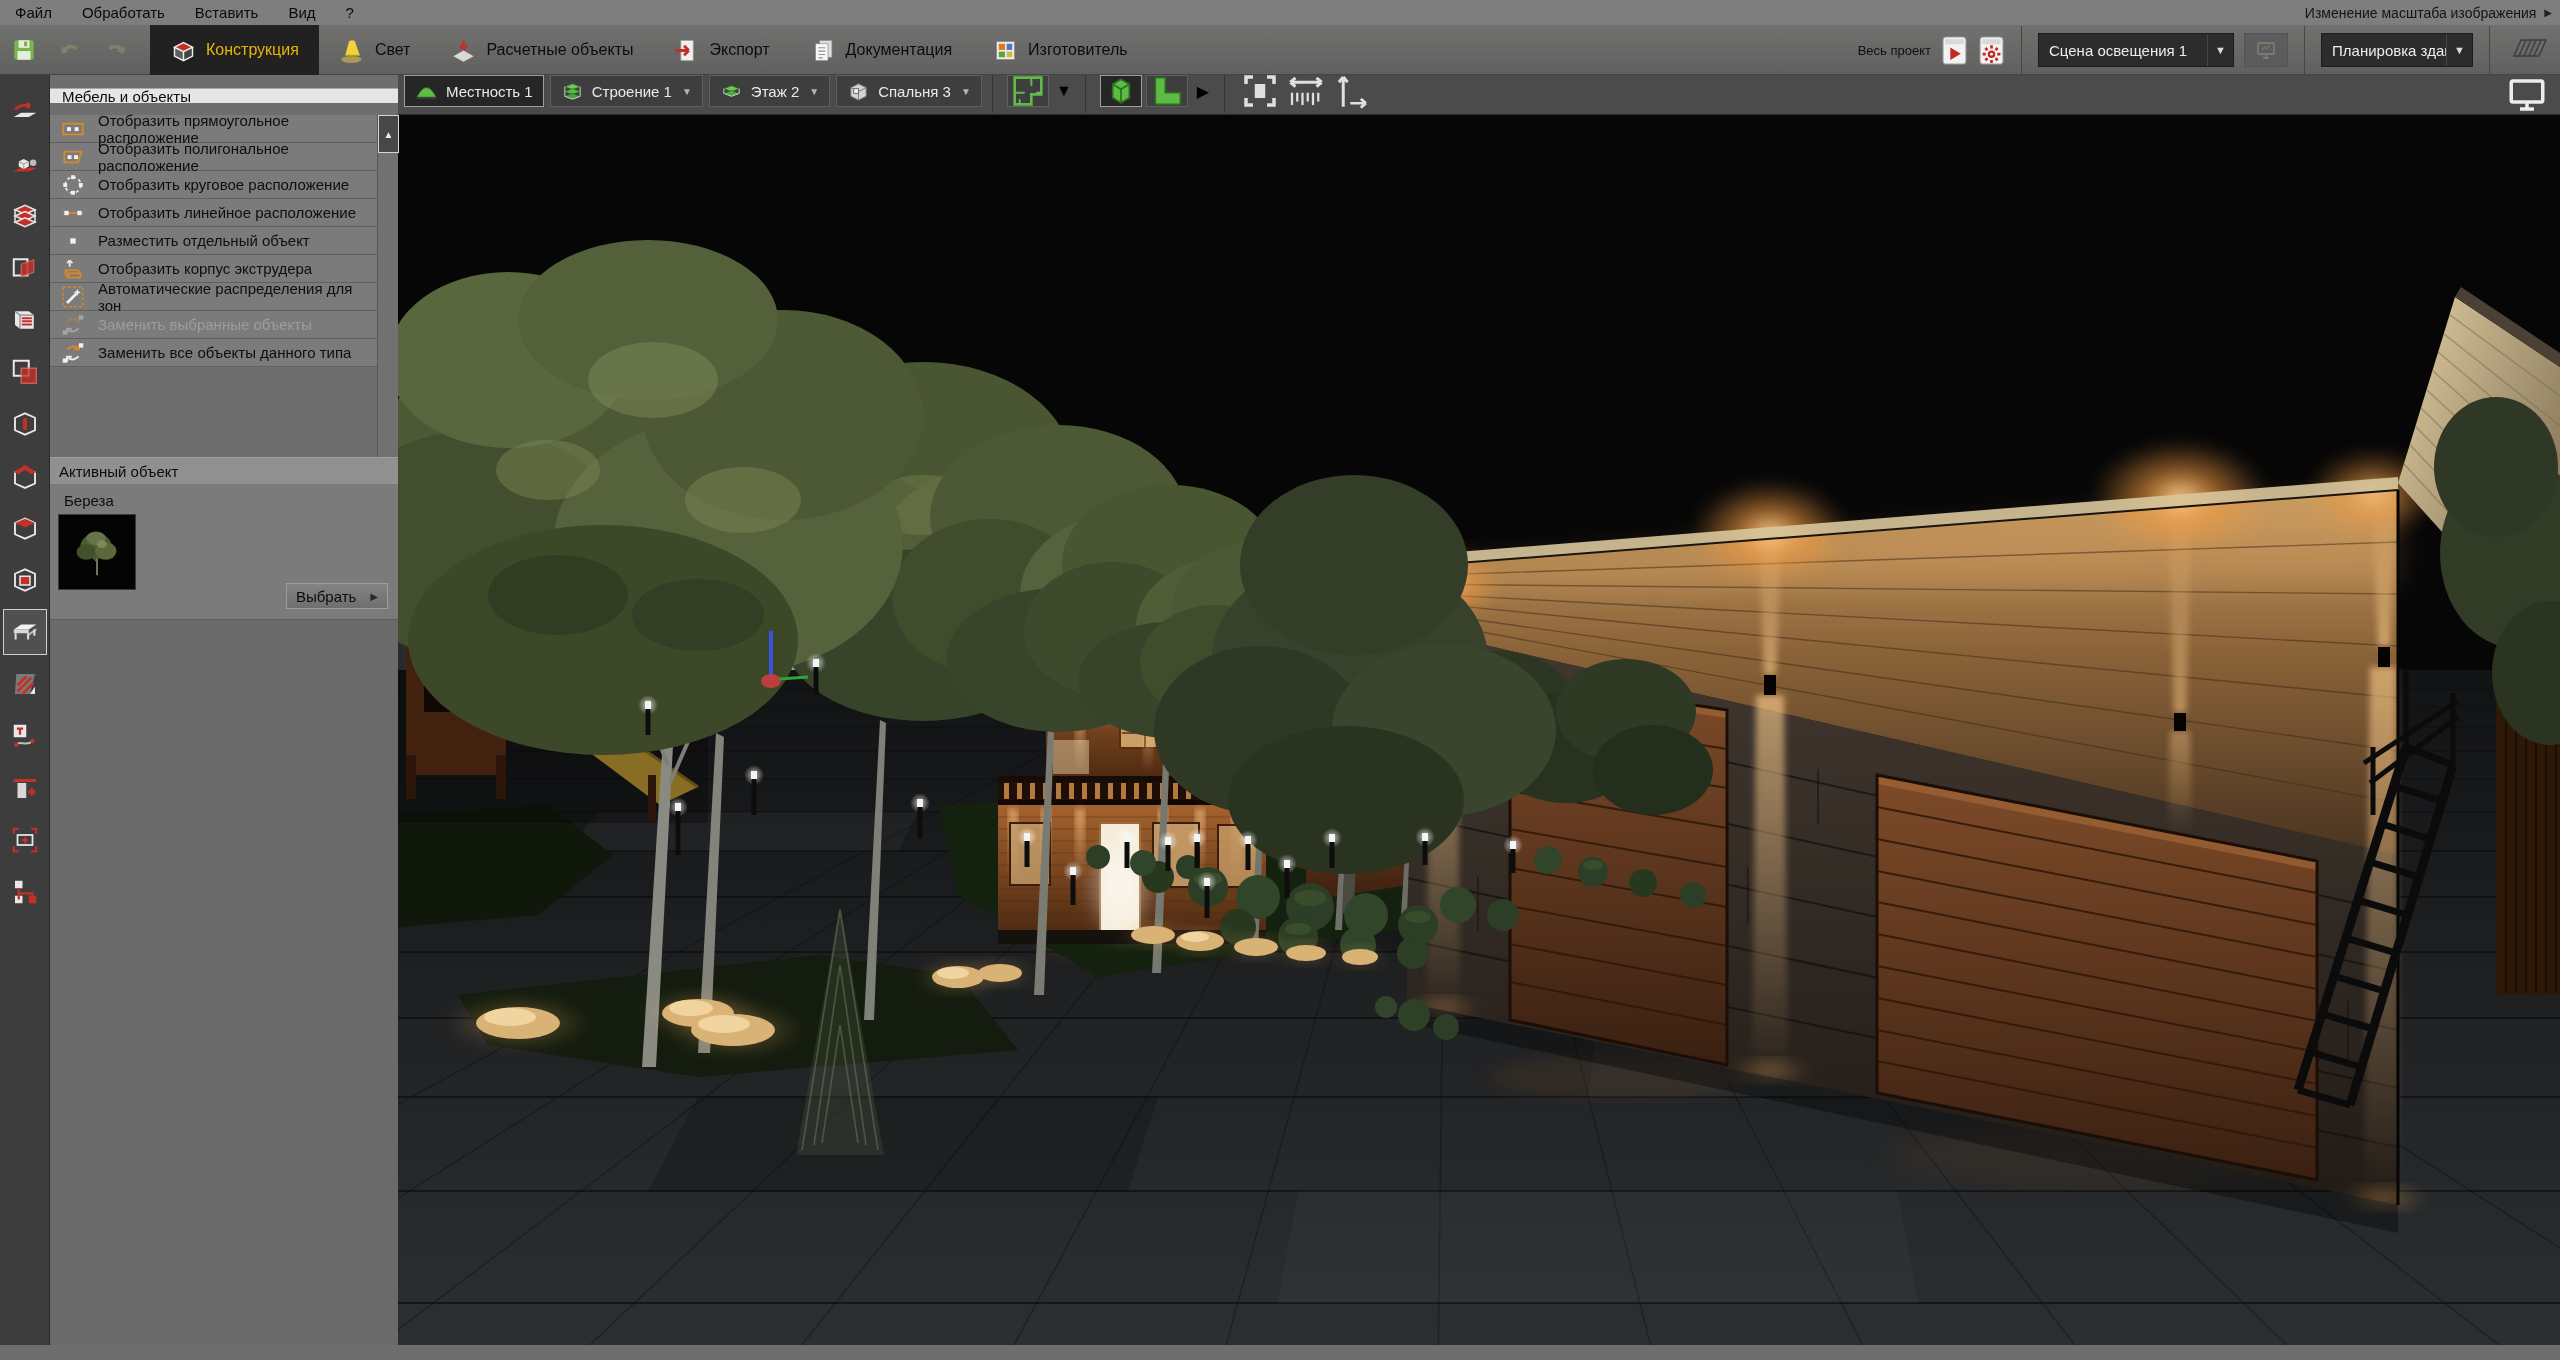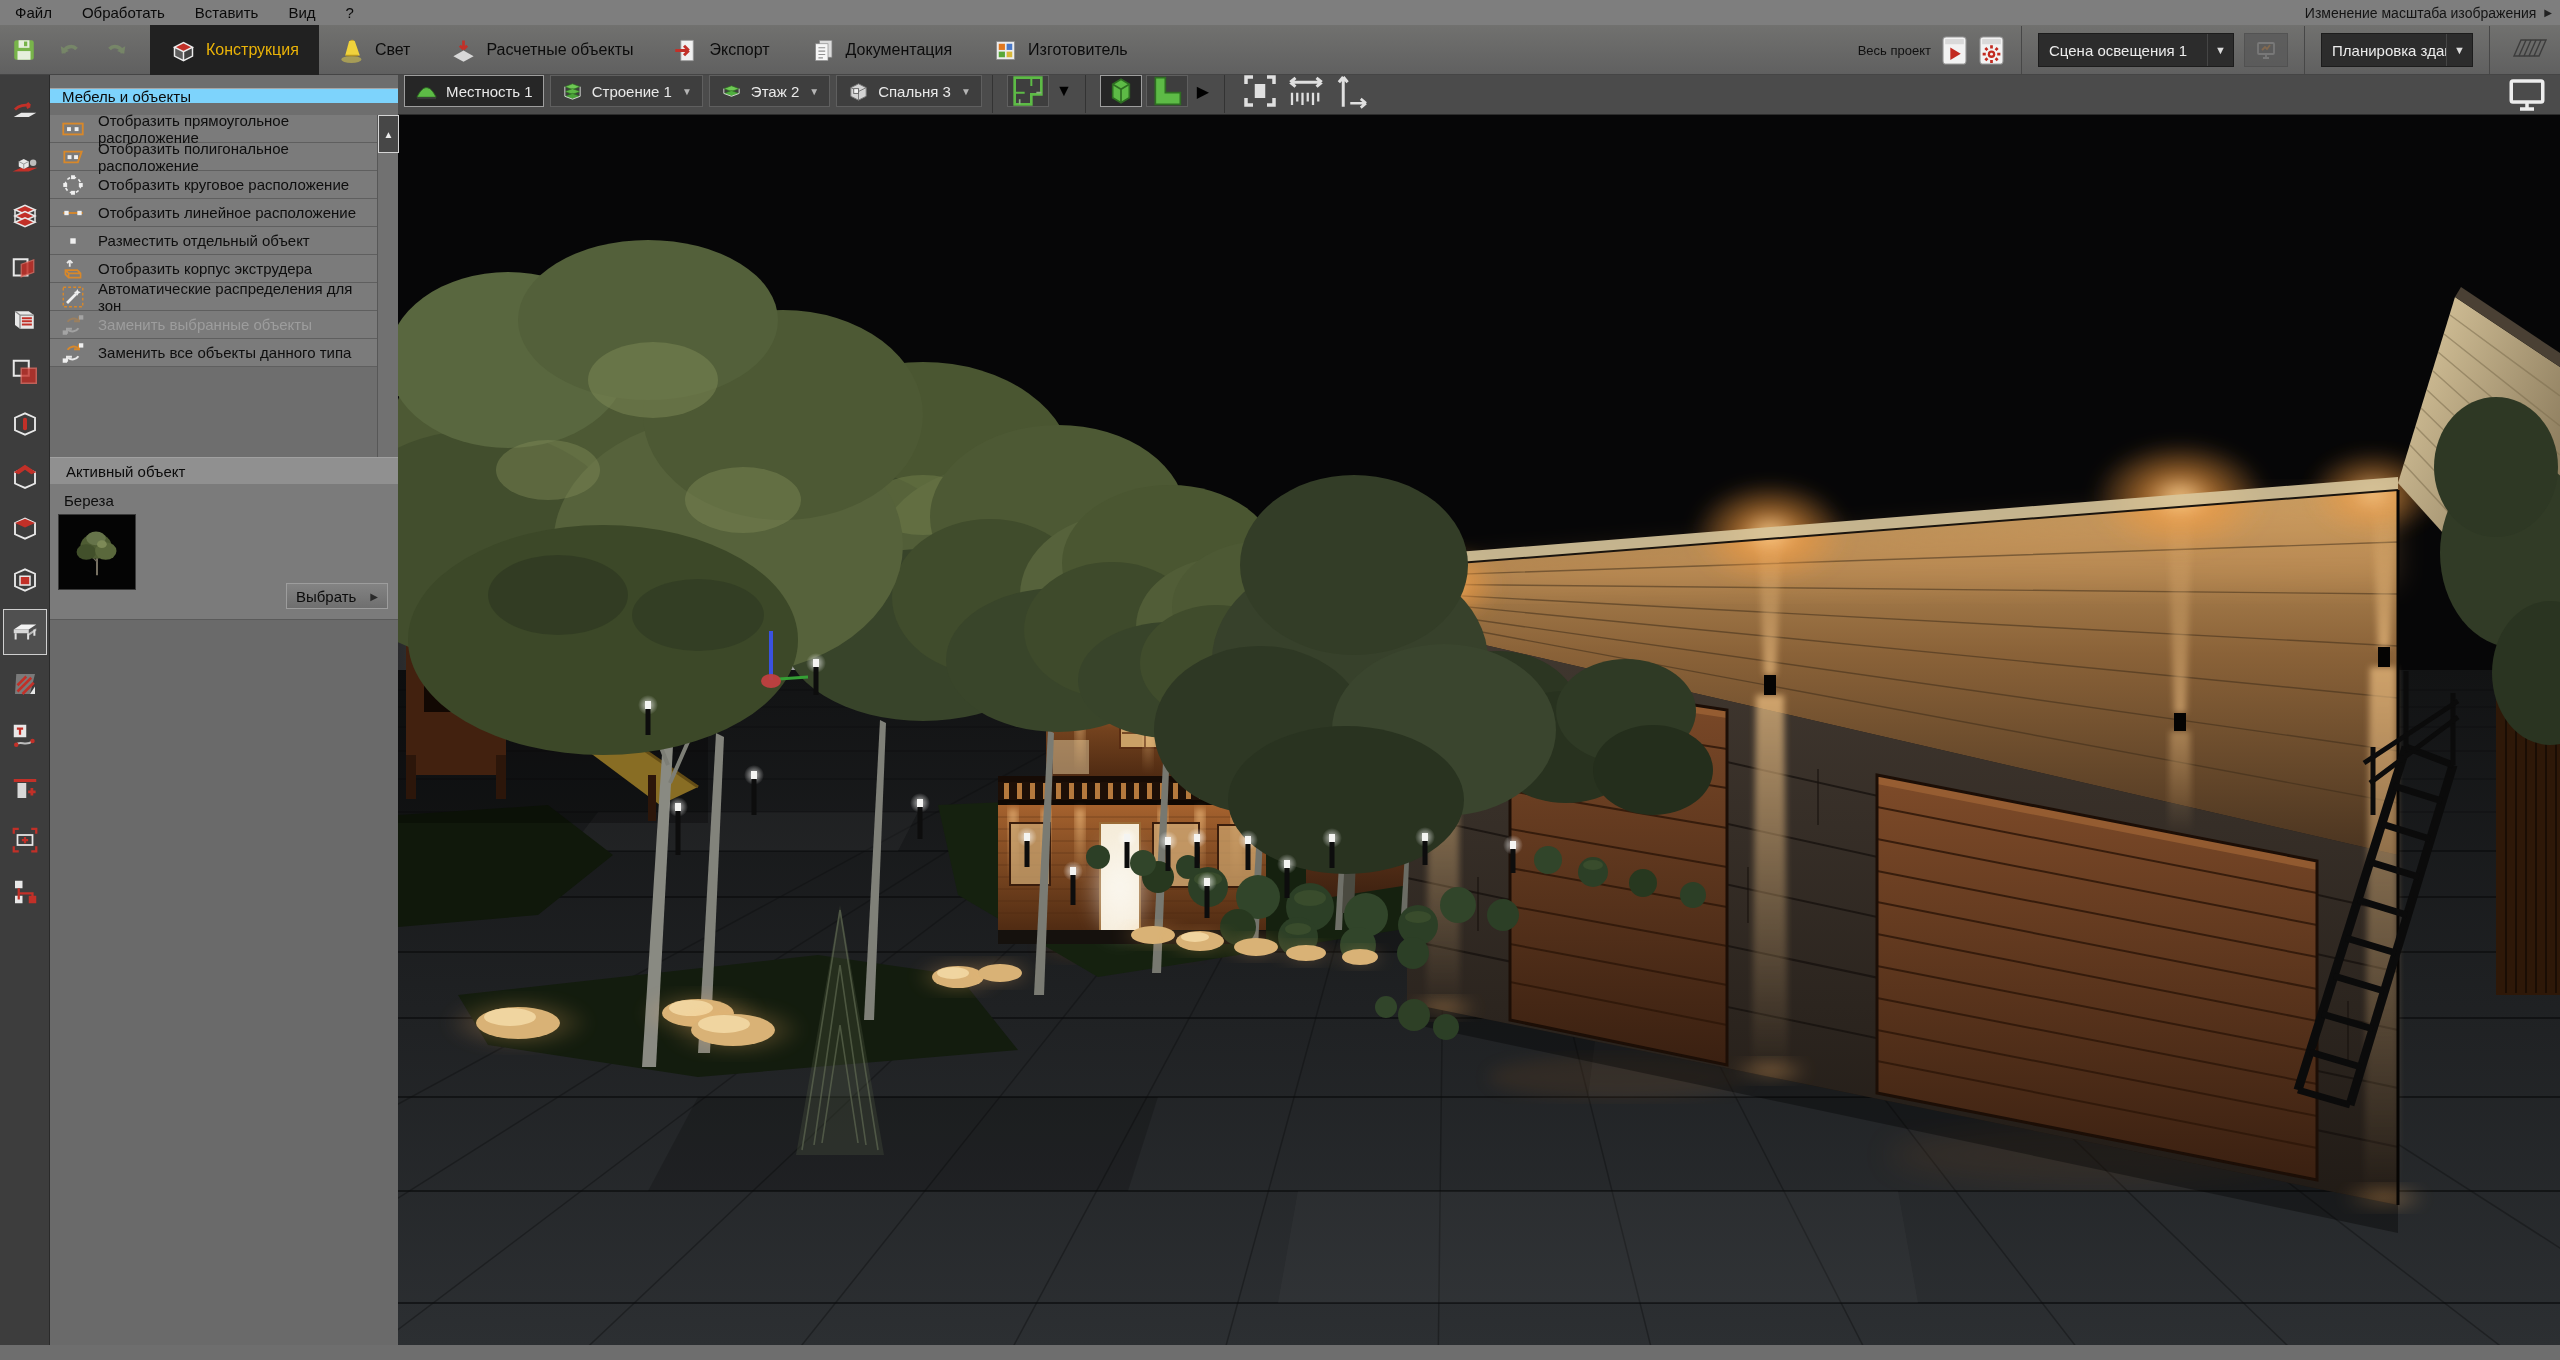--- a/index.html
+++ b/index.html
@@ -54,33 +54,33 @@
 
   
   .sidebar { position:absolute; left:0; top:75px; width:50px; height:1270px; background:#3d3d3d;
     border-right:1px solid #2a2a2a; display:flex; flex-direction:column; align-items:center; padding-top:14px; z-index:27;}
   .sb-btn { width:44px; height:46px; margin-bottom:6px; display:flex; align-items:center; justify-content:center; cursor:pointer; border:1px solid transparent;}
   .sb-btn svg { width:30px; height:30px;}
   .sb-btn.active { background:#505050; border:1px solid #cfcfcf;}
 
   
   .panel { position:absolute; left:50px; top:75px; width:348px; height:1270px; background:#6e6e6e; z-index:27;}
-  .panel-header { position:absolute; left:0; top:13px; width:348px; height:15px; background:#7dd3fc;
+  .panel-header { position:absolute; left:0; top:13px; width:348px; height:15px; background:#e5e5e5;
     border-top:1px solid #a6a6a6; color:#0b0b0b; font-size:15px; display:flex; align-items:center; padding-left:12px;}
   .tool-list { position:absolute; left:0; top:40px; width:327px;}
   .tool-row { height:28px; background:#7b7b7b; border-bottom:1px solid #5f5f5f;
     display:flex; align-items:center; gap:12px; padding-left:10px; font-size:15px; color:#0e0e0e; cursor:pointer;}
   .tool-row svg { width:26px; height:26px; flex:0 0 26px;}
   .tool-row.disabled { color:#9d9d9d;}
   .tool-row.disabled svg { opacity:.35;}
   .tool-scroll { position:absolute; right:0; top:40px; width:21px; height:342px; background:#717171; border-left:1px solid #575757;}
   .scroll-up { width:21px; height:38px; background:#474747; border:1px solid #d5d5d5;
     display:flex; align-items:center; justify-content:center; color:#ececec; font-size:10px; cursor:pointer;}
   .ao-header { position:absolute; left:0; top:382px; width:348px; height:27px; background:#909090;
-    border-top:1px solid #a0a0a0; color:#0b0b0b; font-size:15px; display:flex; align-items:center; padding-left:16px;}
+    border-top:1px solid #a0a0a0; color:#0b0b0b; font-size:15px; display:flex; align-items:center; padding-left:9px;}
   .ao-body { position:absolute; left:0; top:409px; width:348px; height:135px; background:#7b7b7b;}
   .ao-name { position:absolute; left:14px; top:8px; font-size:15px; color:#0d0d0d;}
   .ao-thumb { position:absolute; left:8px; top:30px; width:78px; height:76px; background:#050505; border:1px solid #3a3a3a;}
   .ao-thumb svg{ width:100%; height:100%;}
   .ao-choose { position:absolute; right:10px; bottom:10px; width:102px; height:26px;
     background:linear-gradient(#838383,#6f6f6f); border:1px solid #9d9d9d; color:#0c0c0c; font-size:15px;
     display:flex; align-items:center; justify-content:center; gap:14px; cursor:pointer;}
   .ao-choose .arr{ font-size:10px; color:#2a2a2a;}
   .panel-rest { position:absolute; left:0; top:544px; width:348px; bottom:0; background:#6a6a6a; border-top:1px solid #5a5a5a;}
 

